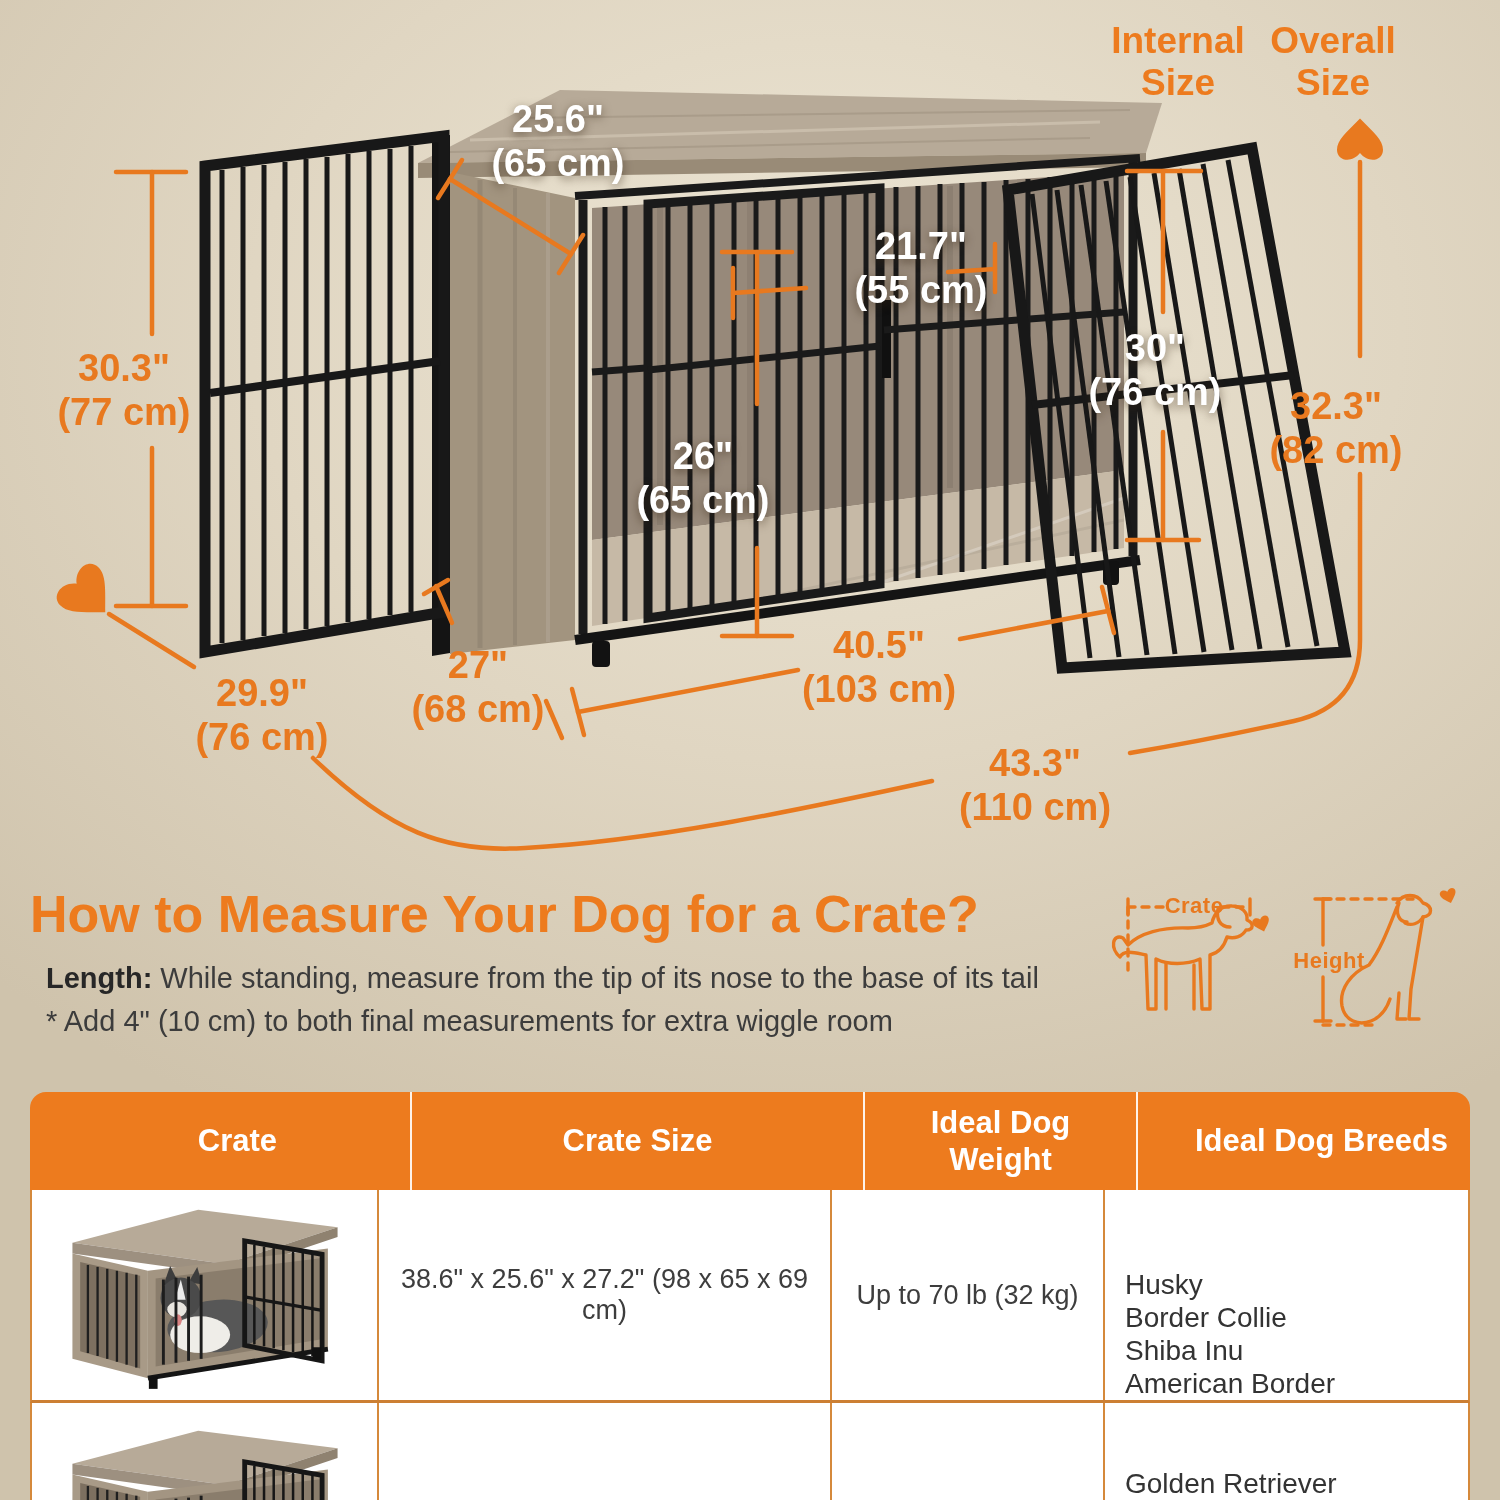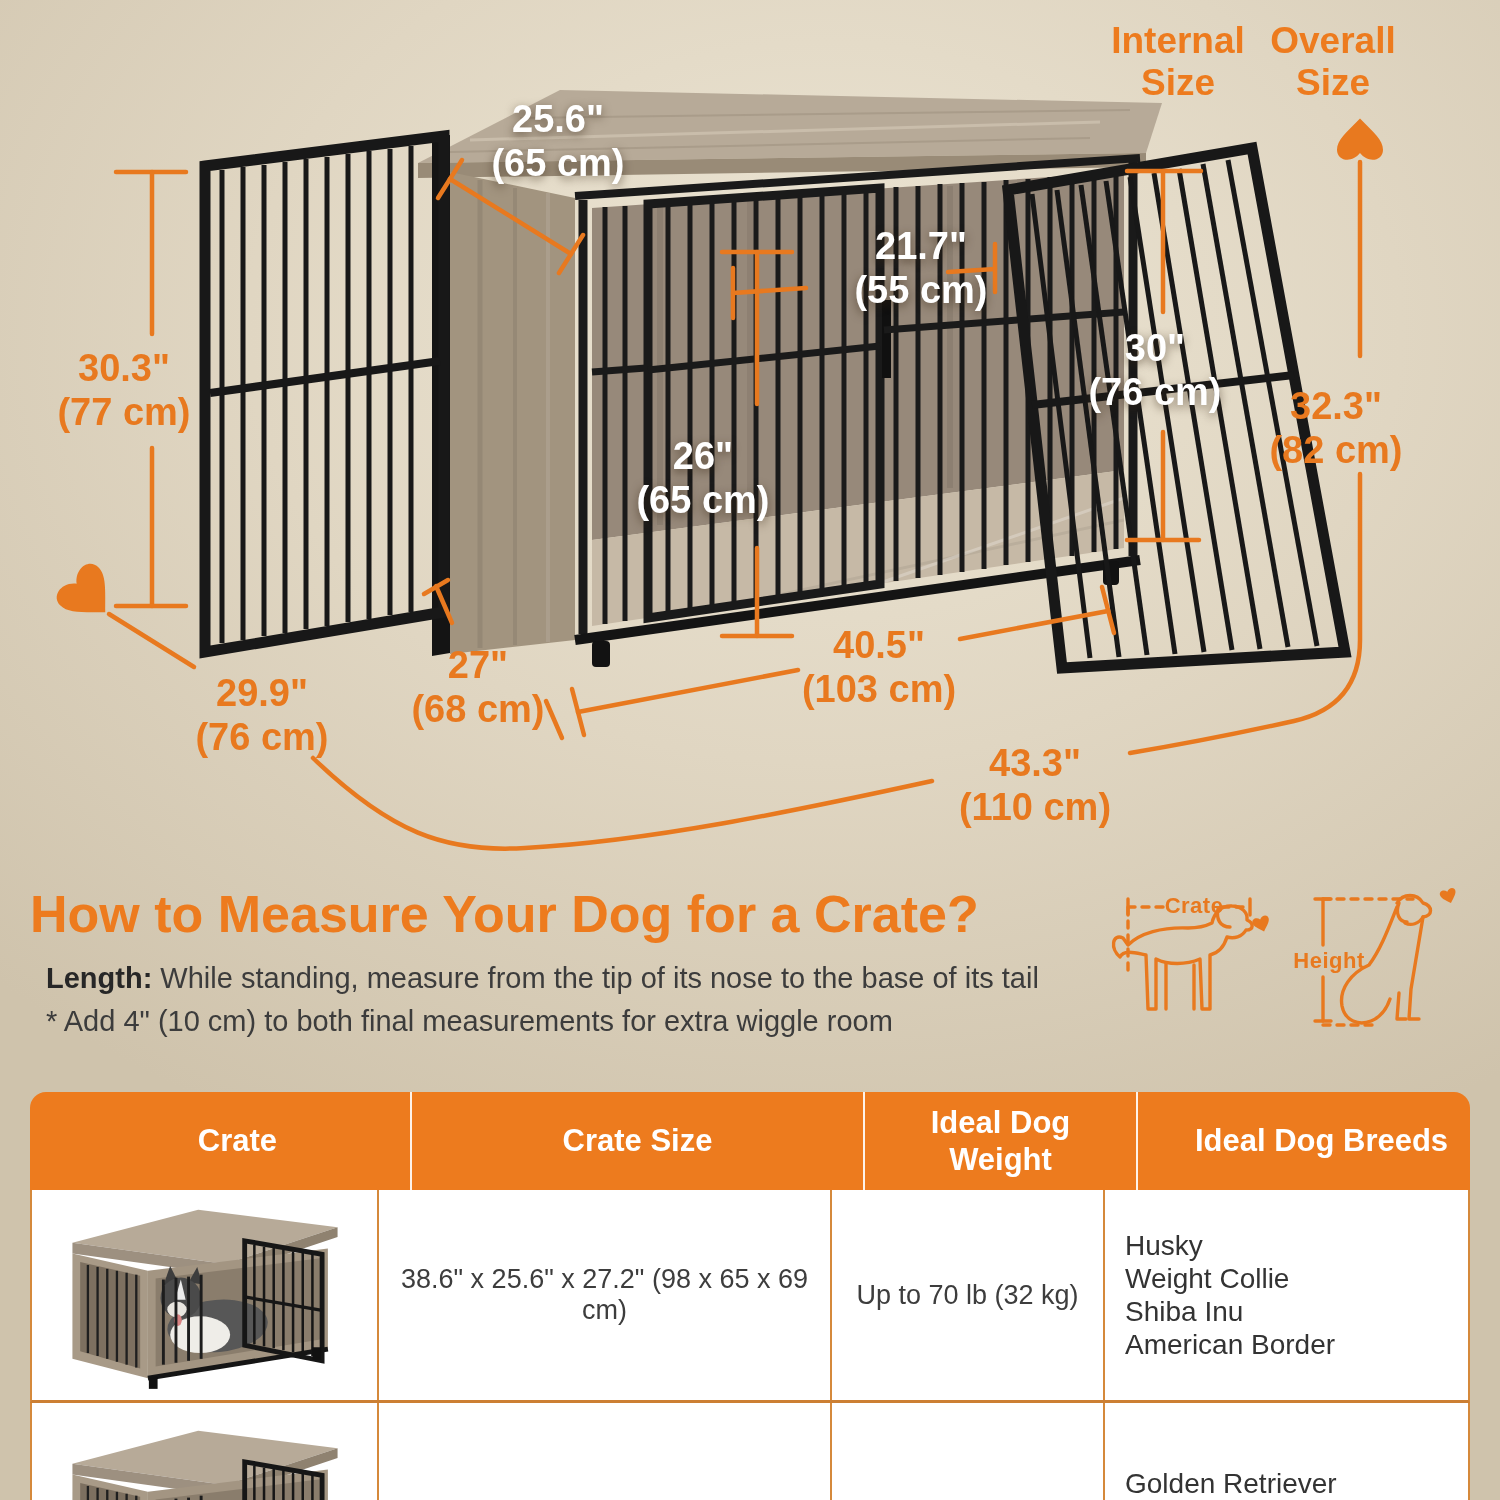--- a/index.html
+++ b/index.html
@@ -35,21 +35,21 @@
          border-right:2px solid rgba(255,255,255,.9);padding:0 12px;}
   .hcell:last-child{border-right:none;}
   .trow{display:grid;grid-template-columns:347px 453px 273px 367px;background:#ffffff;
         border-left:2px solid #d5893b;border-right:2px solid #d5893b;
         border-bottom:3px solid #cc7f33;}
   .trow.r1{height:210px;}
   .trow.r2{height:300px;}
   .tcell{display:flex;align-items:center;justify-content:center;text-align:center;
          border-right:2px solid #d5893b;font-size:27px;color:#3d3d3d;padding:0 14px;}
   .tcell:last-child{border-right:none;}
-  .tcell.breeds{flex-direction:column;align-items:flex-start;justify-content:center;
+  .tcell.breeds{flex-direction:column;align-items:flex-start;justify-content:flex-end;
          font-size:28px;line-height:33px;padding-left:20px;color:#333;}
   .r2 .tcell.breeds{justify-content:flex-start;padding-top:64px;}
   .r2 .tcell.thumbcell{align-items:flex-start;padding-top:16px;}
 </style>
 </head>
 <body>
 
 <div class="canvas">
 
   <svg class="abs" style="left:0;top:0" width="1500" height="880" viewBox="0 0 1500 880">
@@ -357,21 +357,21 @@
           </g>
           <line x1="96" y1="186" x2="282" y2="156" stroke="#151515" stroke-width="5"></line>
           <rect x="97" y="184" width="9" height="13" fill="#111"></rect>
           <rect x="266" y="154" width="9" height="13" fill="#111"></rect>
         </svg>
       </div>
       <div class="tcell">38.6" x 25.6" x 27.2" (98 x 65 x 69 cm)</div>
       <div class="tcell">Up to 70 lb (32 kg)</div>
       <div class="tcell breeds">
         <span>Husky</span>
-        <span>Weight Collie</span>
+        <span>Border Collie</span>
         <span>Shiba Inu</span>
         <span>American Border</span>
       </div>
     </div>
 
     <div class="trow r2">
       <div class="tcell thumbcell">
 
         <svg width="300" height="194" viewBox="0 0 310 200">
           <polygon points="18,46 148,12 292,30 176,68" fill="#b7aa98"></polygon>

